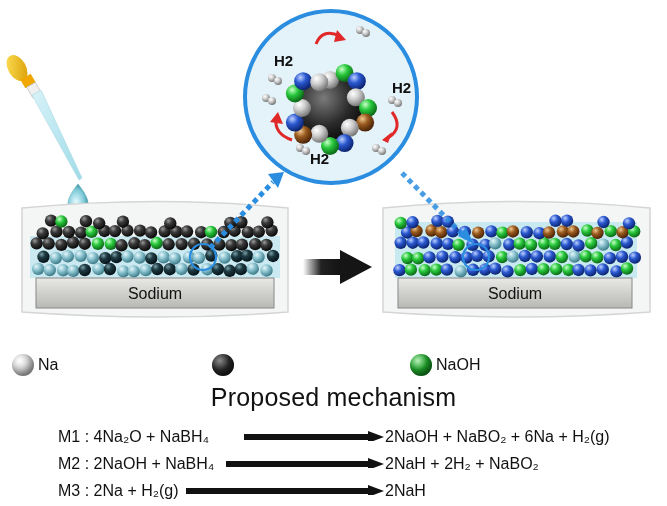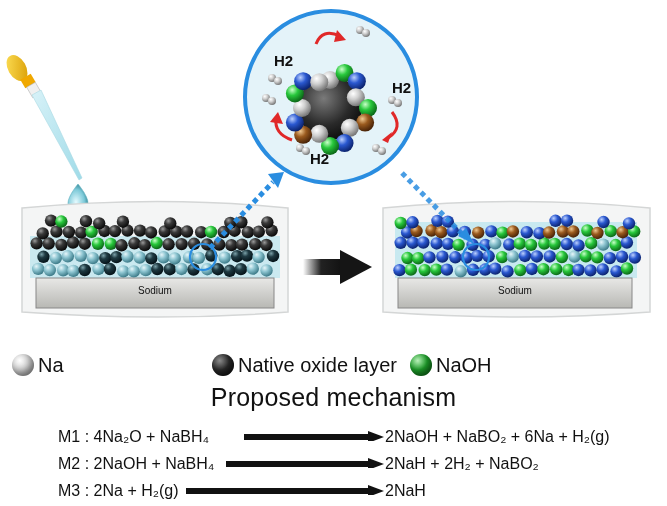--- a/index.html
+++ b/index.html
@@ -1,27 +1,27 @@
 <!DOCTYPE html>
 <html><head>
 <meta charset="utf-8">
 <style>
   html, body { margin:0; padding:0; background:#ffffff; }
   body { width:667px; height:506px; position:relative; overflow:hidden; font-family:"Liberation Sans", sans-serif; color:#111; }
   .abs { position:absolute; }
   #scene { position:absolute; left:0; top:0; width:667px; height:345px; }
   .legend { position:absolute; top:350px; left:0; width:667px; height:30px; }
-  .leg-item { position:absolute; top:0; height:30px; display:flex; align-items:center; font-size:20px; }
+  .leg-item { position:absolute; top:0; height:30px; display:flex; align-items:center; font-size:16px; }
   .leg-ball { width:22px; height:22px; border-radius:50%; margin-right:4px; box-shadow: inset -3px -4px 6px rgba(0,0,0,0.35); }
   .title { position:absolute; top:383px; left:0; width:667px; text-align:center; font-size:25px; font-weight:normal; letter-spacing:0.2px; }
   .eq-row { position:absolute; left:58px; height:24px; font-size:16px; display:flex; align-items:center; }
   .eq-left { position:absolute; left:0; white-space:nowrap; }
   .eq-arrow { position:absolute; height:10px; }
   .eq-right { position:absolute; left:327px; white-space:nowrap; }
-  .sodium-label { position:absolute; font-size:10px; text-align:center; }
+  .sodium-label { position:absolute; font-size:16px; text-align:center; }
 </style>
 </head>
 <body>
 
 <svg id="scene" viewBox="0 0 667 345" width="667" height="345" xmlns="http://www.w3.org/2000/svg">
   <defs>
     <radialGradient id="gNa" cx="35%" cy="30%" r="70%">
         <stop offset="0%" stop-color="#ffffff"></stop>
         <stop offset="45%" stop-color="#cfcfcf"></stop>
         <stop offset="100%" stop-color="#7a7a7a"></stop>
@@ -355,21 +355,20 @@
 <div class="sodium-label" style="left:36px;top:285px;width:238px;">Sodium</div>
 <div class="sodium-label" style="left:398px;top:285px;width:234px;">Sodium</div>
 
 <div class="legend">
   <div class="leg-item" style="left:12px;">
     <span class="leg-ball" style="background:radial-gradient(circle at 35% 30%, #fff, #cfcfcf 45%, #8a8a8a);"></span>
     <span>Na</span>
   </div>
   <div class="leg-item" style="left:212px;">
     <span class="leg-ball" style="background:radial-gradient(circle at 35% 30%, #8a8a8a, #2a2a2a 45%, #050505);"></span>
-    <span>Native oxide layer</span>
   </div>
   <div class="leg-item" style="left:410px;">
     <span class="leg-ball" style="background:radial-gradient(circle at 35% 30%, #b8f0b8, #1e9e2a 45%, #0a5a12);"></span>
     <span>NaOH</span>
   </div>
 </div>
 
 <div class="title">Proposed mechanism</div>
 
 <div class="eq-row" style="top:425px;">

